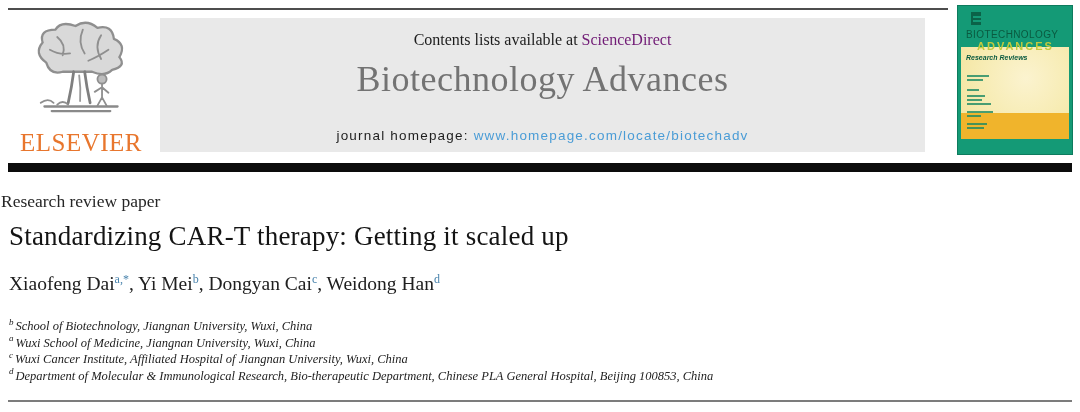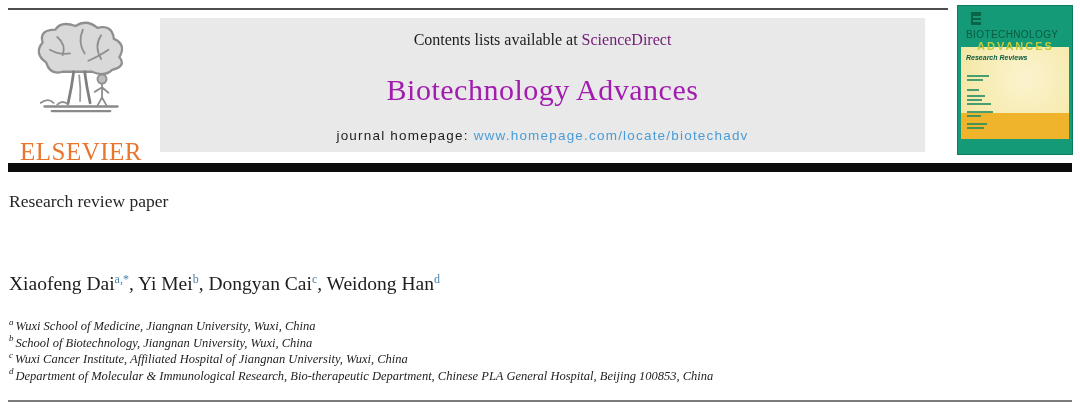--- a/index.html
+++ b/index.html
@@ -7,32 +7,32 @@
   .page {
     position:relative; width:1080px; height:412px; background:#fff;
     font-family:"Liberation Serif", serif; color:#1a1a1a; overflow:hidden;
   }
   .top-rule { position:absolute; left:8px; top:8px; width:940px; height:2px; background:#4d4d4d; }
 
   
   .logo-block { position:absolute; left:8px; top:16px; width:146px; height:142px; text-align:center; }
   .logo-tree { width:128px; height:106px; display:block; margin:0 auto; }
   .logo-word {
-    display:block; margin-top:16px; font-family:"Liberation Serif", serif;
+    display:block; margin-top:7px; font-family:"Liberation Serif", serif;
     font-size:25px; letter-spacing:0.5px; color:#e8762d;
   }
 
   
   .banner {
     position:absolute; left:160px; top:18px; width:765px; height:134px;
     background:#e9e9e9; text-align:center;
   }
   .contents-line { margin-top:13px; font-size:16px; color:#1c1c1c; }
   .link-sd { color:#701a75; text-decoration:none; cursor:pointer; }
-  .journal-title { margin-top:24px; font-size:30px; letter-spacing:0.5px; color:#a21caf; }
+  .journal-title { margin-top:9px; font-size:36px; letter-spacing:0.5px; color:#737373; }
   .homepage-line {
     position:absolute; left:0; bottom:9px; width:100%;
     font-family:"Liberation Sans", sans-serif; font-size:13.5px; letter-spacing:1.2px; color:#1e1e1e;
   }
   .link-url { color:#4a9cd6; text-decoration:none; cursor:pointer; }
 
   
   .cover {
     position:absolute; left:957px; top:5px; width:116px; height:150px;
     background:#149a76; box-shadow:0 0 0 1px #0d7b5e inset;
@@ -49,21 +49,21 @@
   .cover-t2 { position:absolute; left:20px; top:35px; width:90px; font-family:"Liberation Sans", sans-serif;
     font-weight:bold; font-size:11px; letter-spacing:2px; color:#c2ca3e; }
   .cover-t3 { position:absolute; left:9px; top:49px; width:100px; font-family:"Liberation Sans", sans-serif;
     font-weight:bold; font-style:italic; font-size:7px; color:#0a5a40; }
   .ed-line { position:absolute; height:2px; background:#1d8a63; opacity:.8; }
 
   
   .black-bar { position:absolute; left:8px; top:163px; width:1064px; height:9px; background:#0c0c0c; }
 
   
-  .category { position:absolute; left:9px; top:191px; font-size:17.5px; color:#262626; }
+  .category { position:absolute; left:1px; top:191px; font-size:17.5px; color:#262626; }
   .art-title { position:absolute; left:9px; top:221px; font-size:27px; color:#141414; letter-spacing:0.2px; }
   .authors { position:absolute; left:9px; top:273px; font-size:19.5px; color:#202020; }
   .authors sup { font-size:12px; color:#4a84ad; line-height:0; cursor:pointer; }
   .affils { position:absolute; left:9px; top:318px; font-size:12.5px; font-style:italic; color:#222;
     line-height:16.5px; width:1040px; }
   .affils sup { font-size:9px; line-height:0; margin-right:2px; }
   .bottom-rule { position:absolute; left:8px; top:400px; width:1064px; height:2px; background:#7c7c7c; }
 </style>
 </head>
 <body>
@@ -110,30 +110,31 @@
     <div class="ed-line" style="left:10px; top:98px; width:24px;"></div>
     <div class="ed-line" style="left:10px; top:106px; width:26px;"></div>
     <div class="ed-line" style="left:10px; top:110px; width:14px;"></div>
     <div class="ed-line" style="left:10px; top:118px; width:20px;"></div>
     <div class="ed-line" style="left:10px; top:122px; width:17px;"></div>
   </div>
 
   <div class="black-bar"></div>
 
   <div class="category">Research review paper</div>
+  <div class="art-title">Standardizing CAR-T therapy: Getting it scaled up</div>
 
   <div class="authors">
     <span><span>Xiaofeng Dai</span><sup>a,*</sup><span>, </span></span>
     <span><span>Yi Mei</span><sup>b</sup><span>, </span></span>
     <span><span>Dongyan Cai</span><sup>c</sup><span>, </span></span>
     <span><span>Weidong Han</span><sup>d</sup><span></span></span>
   </div>
 
   <div class="affils">
+    <div><sup>b</sup><span>School of Biotechnology, Jiangnan University, Wuxi, China</span></div>
     <div><sup>a</sup><span>Wuxi School of Medicine, Jiangnan University, Wuxi, China</span></div>
-    <div><sup>b</sup><span>School of Biotechnology, Jiangnan University, Wuxi, China</span></div>
     <div><sup>c</sup><span>Wuxi Cancer Institute, Affiliated Hospital of Jiangnan University, Wuxi, China</span></div>
     <div><sup>d</sup><span>Department of Molecular &amp; Immunological Research, Bio-therapeutic Department, Chinese PLA General Hospital, Beijing 100853, China</span></div>
   </div>
 
   <div class="bottom-rule"></div>
 
 </div>
 
 </body></html>

